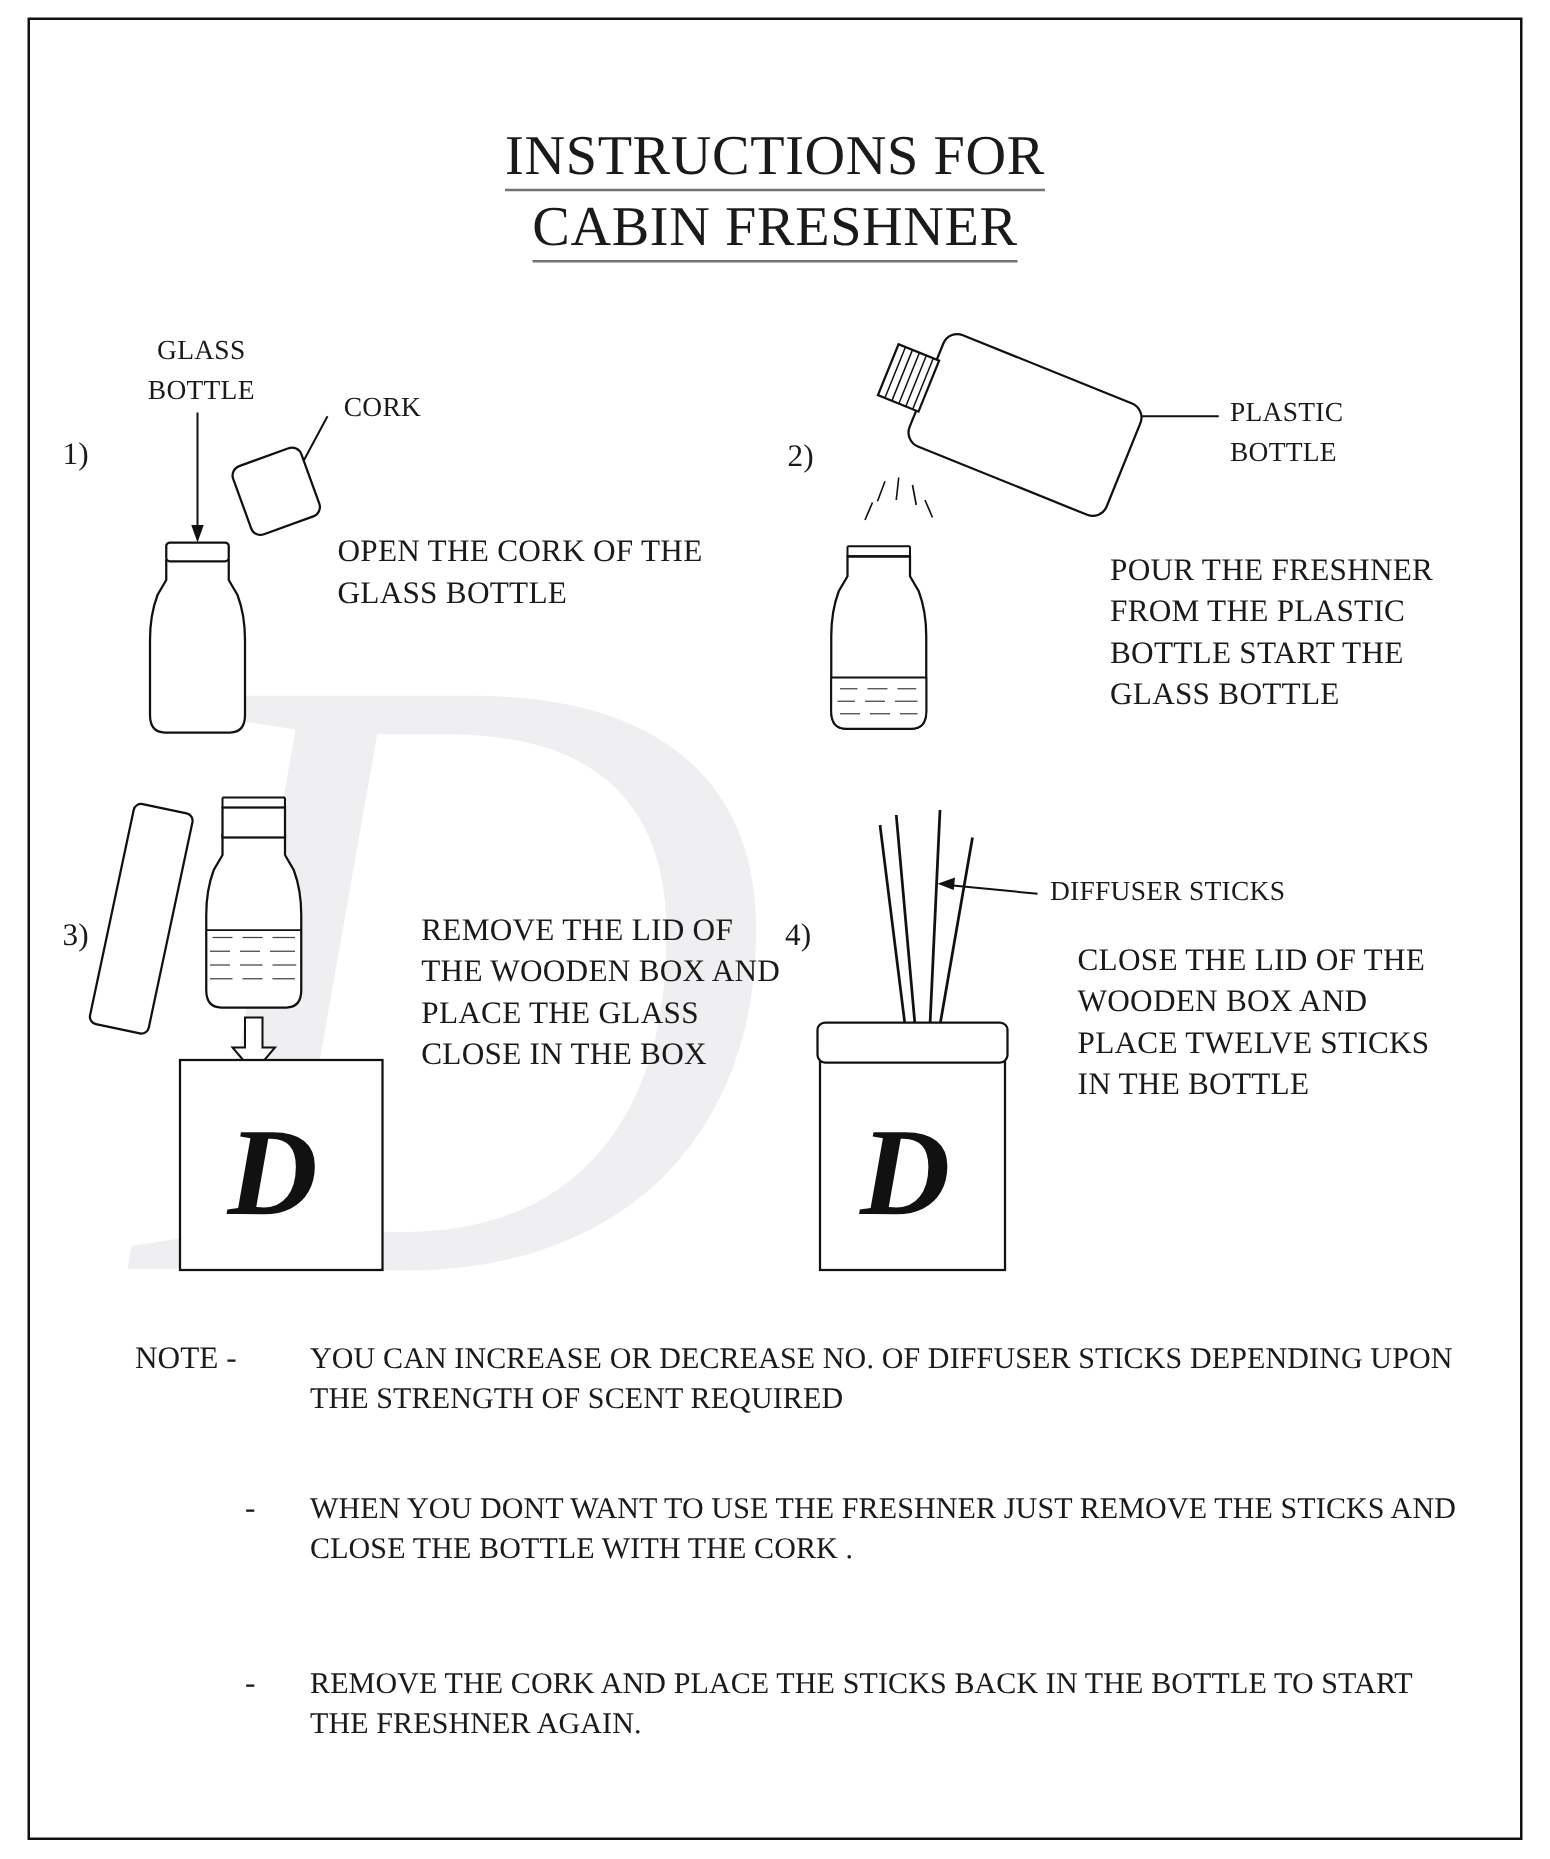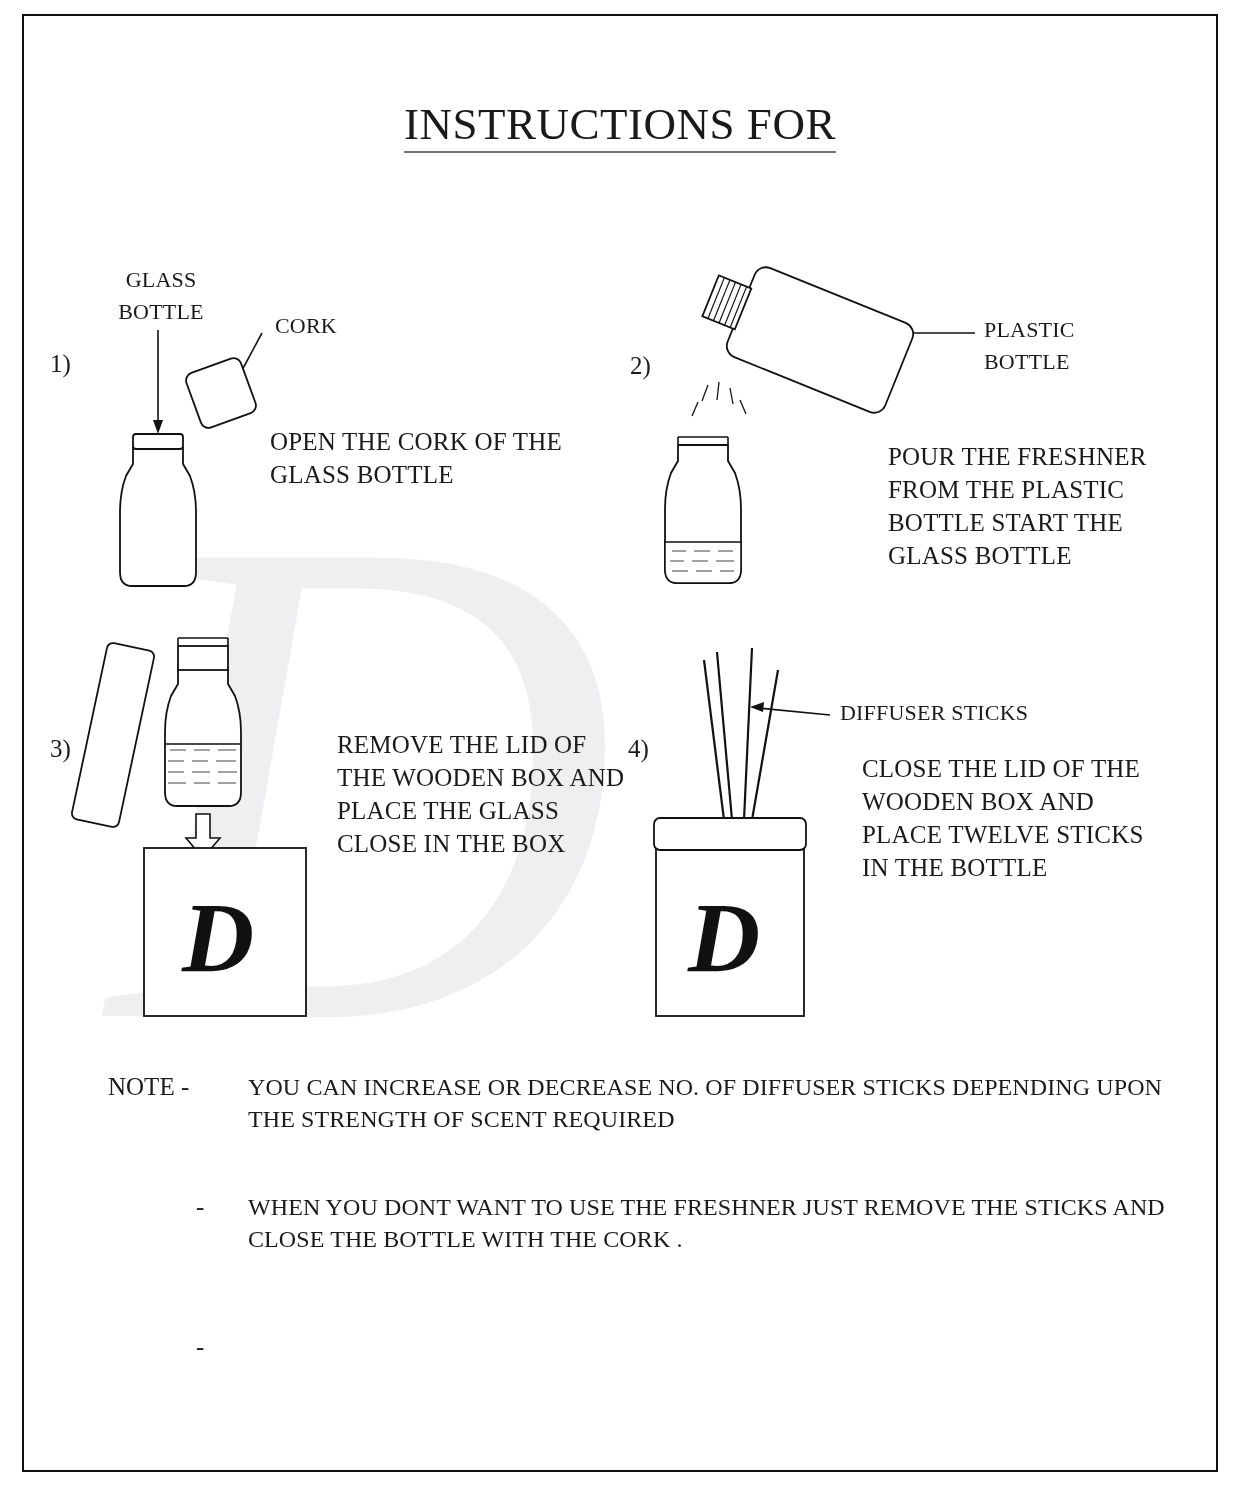--- a/index.html
+++ b/index.html
@@ -126,20 +126,21 @@
 <body>
 
 <div class="watermark">
   <div class="wm-d">D</div>
 </div>
 
 <div class="page-frame"></div>
 
 <div class="title-wrap">
   <div class="title-line"><span>INSTRUCTIONS FOR</span></div>
+  <div class="title-line"><span>CABIN FRESHNER</span></div>
 </div>
 
 <div class="step-num" style="left:50px; top:350px;">1)</div>
 
 <div class="lbl" style="left:86px; top:264px; width:150px; text-align:center;">
   <div>GLASS</div>
   <div>BOTTLE</div>
 </div>
 
 <div class="lbl" style="left:275px; top:310px;">CORK</div>
@@ -282,14 +283,15 @@
   <div class="note-row" style="height:72px;">
     <div class="note-mark" style="left:108px; top:16px;">NOTE -</div>
     <div class="note-text" style="top:16px;">YOU CAN INCREASE OR DECREASE NO. OF DIFFUSER STICKS DEPENDING UPON THE STRENGTH OF SCENT REQUIRED</div>
   </div>
   <div class="note-row" style="height:112px;">
     <div class="note-mark" style="left:196px; top:42px;">-</div>
     <div class="note-text" style="top:42px;">WHEN YOU DONT WANT TO USE THE FRESHNER JUST REMOVE THE STICKS AND CLOSE THE BOTTLE WITH THE CORK .</div>
   </div>
   <div class="note-row" style="height:80px;">
     <div class="note-mark" style="left:196px; top:48px;">-</div>
+    <div class="note-text" style="top:48px;">REMOVE THE CORK AND PLACE THE STICKS BACK IN THE BOTTLE TO START THE FRESHNER AGAIN.</div>
   </div>
 </div>
 
 </body></html>

